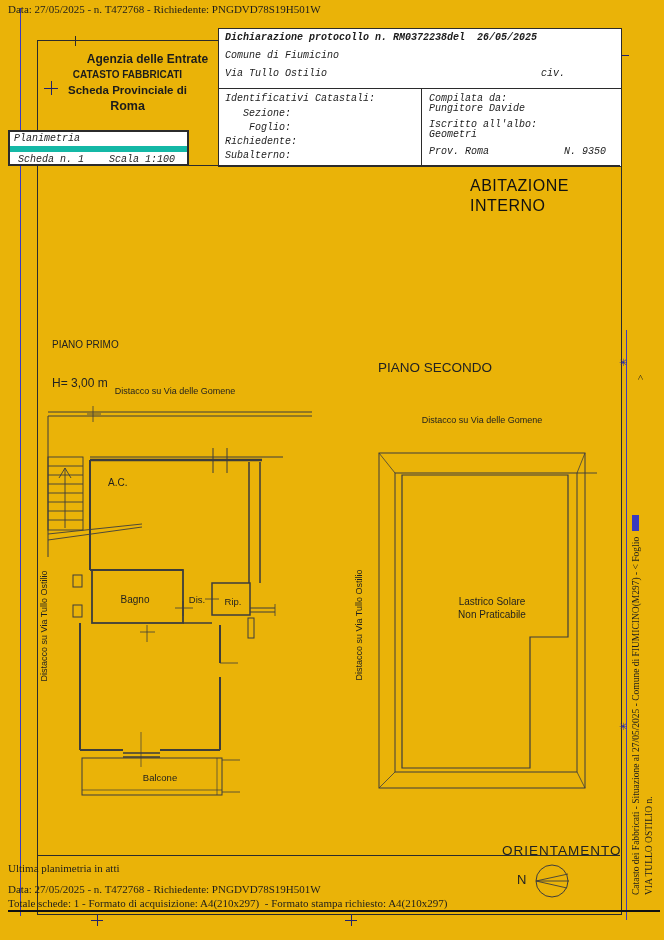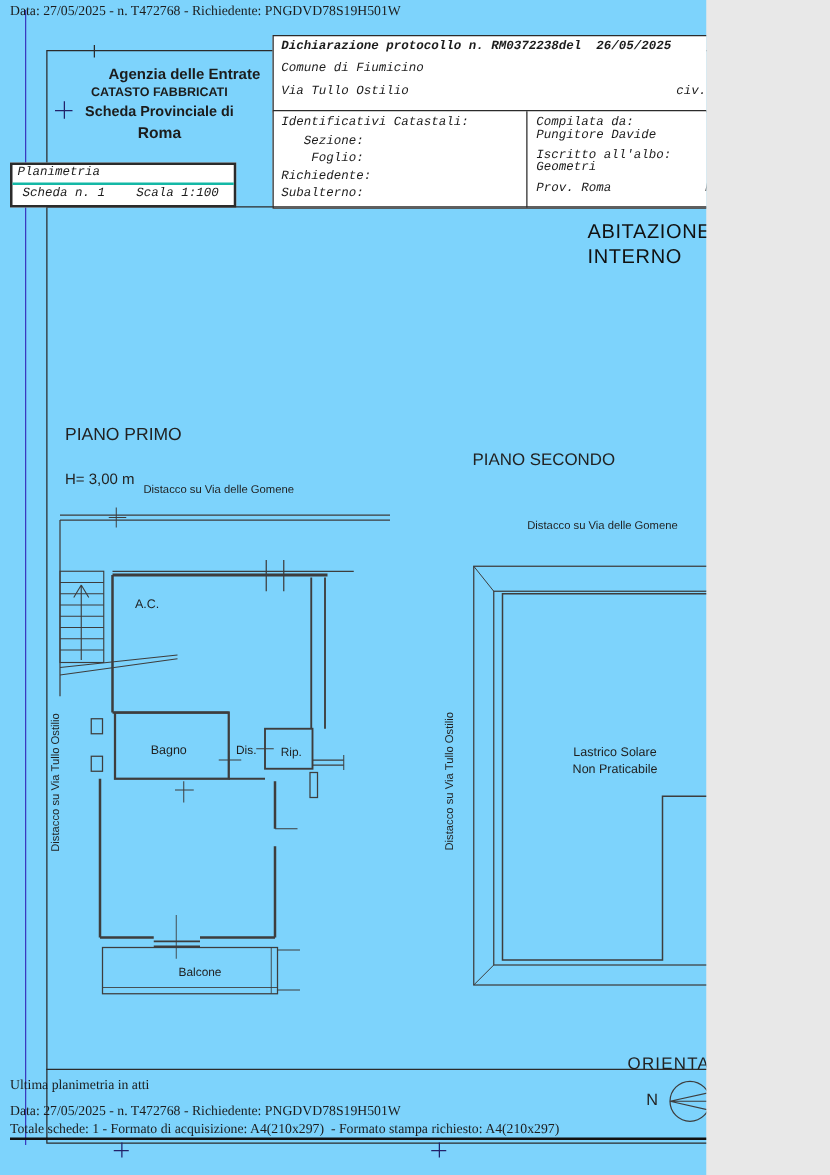--- a/index.html
+++ b/index.html
@@ -1,16 +1,16 @@
 <!DOCTYPE html>
 <html><head>
 <meta charset="utf-8">
 <style>
   html,body{margin:0;padding:0;background:#e8e8e8;}
-  #page{position:relative;width:565px;height:940px;background:#7dd3fc;overflow:hidden;
+  #page{position:relative;width:664px;height:940px;background:#eab308;overflow:hidden;
         font-family:"Liberation Sans","DejaVu Sans",sans-serif;color:#1c1c1c;}
   .abs{position:absolute;}
   .mono{font-family:"Liberation Mono","DejaVu Sans Mono",monospace;font-style:italic;}
   .serif{font-family:"Liberation Serif","DejaVu Serif",serif;}
   .pre{white-space:pre;}
   .hline{background:#2b2b2b;height:1px;}
   .vline{background:#2b2b2b;width:1px;}
   .bluemark{color:#2a2aa8;}
   .frame{border:1px solid #2b2b2b;}
   svg text{font-family:"Liberation Sans","DejaVu Sans",sans-serif;fill:#1f1f1f;}
@@ -43,21 +43,21 @@
   </div>
 
   <div class="abs" style="left:37px;top:44px;width:181px;height:84px;text-align:center;font-weight:bold;">
     <div style="font-size:12px;margin-top:8px;margin-left:40px;">Agenzia delle Entrate</div>
     <div style="font-size:10px;margin-top:3px;">CATASTO FABBRICATI</div>
     <div style="font-size:11.5px;margin-top:4px;">Scheda Provinciale di</div>
     <div style="font-size:12.5px;margin-top:3px;">Roma</div>
   </div>
 
   <div class="abs mono" style="left:8px;top:130px;width:177px;height:32px;border:2px solid #2b2b2b;background:#fff;font-size:10px;">
-    <div style="border-bottom:2px solid #14b8a6;padding:1px 4px;height:12px;">Planimetria</div>
+    <div style="border-bottom:6px solid #14b8a6;padding:1px 4px;height:12px;">Planimetria</div>
     <div style="display:flex;justify-content:space-between;padding:2px 12px 0 8px;">
       <span>Scheda n. 1</span>
       <span>Scala 1:100</span>
     </div>
   </div>
 
   <div class="abs mono" style="left:218px;top:28px;width:402px;height:60px;border:1px solid #2b2b2b;background:#fff;font-size:10px;">
     <div class="abs pre" style="left:6px;top:3px;font-weight:bold;">Dichiarazione protocollo n. RM0372238del  26/05/2025</div>
     <div class="abs" style="left:6px;top:21px;">Comune di Fiumicino</div>
     <div class="abs" style="left:6px;top:39px;">Via Tullo Ostilio</div>
@@ -80,21 +80,21 @@
   </div>
 
   <div class="abs hline" style="left:37px;top:165px;width:583px;"></div>
   <div class="abs hline" style="left:37px;top:855px;width:583px;"></div>
 
   <div class="abs" style="left:470px;top:177px;font-size:16px;letter-spacing:0.5px;color:#111;">
     <div>ABITAZIONE</div>
     <div style="margin-top:2px;">INTERNO</div>
   </div>
 
-  <div class="abs" style="left:52px;top:339px;font-size:14px;color:#222;">PIANO PRIMO</div>
+  <div class="abs" style="left:52px;top:339px;font-size:10px;color:#222;">PIANO PRIMO</div>
   <div class="abs" style="left:52px;top:376px;font-size:12px;color:#222;">H= 3,00 m</div>
 
   <svg class="abs" style="left:35px;top:380px;" width="300" height="430" viewBox="0 0 300 430">
     <g stroke-width="1">
       <path d="M13,32 H277 M13,36 H277 M13,36 V177"></path>
       <path d="M58,26 V42" stroke-width="0.8"></path>
       <path d="M52,34 H66" stroke-width="0.8"></path>
     </g>
     <g stroke-width="0.9">
       <rect x="13" y="77" width="35" height="73"></rect>

